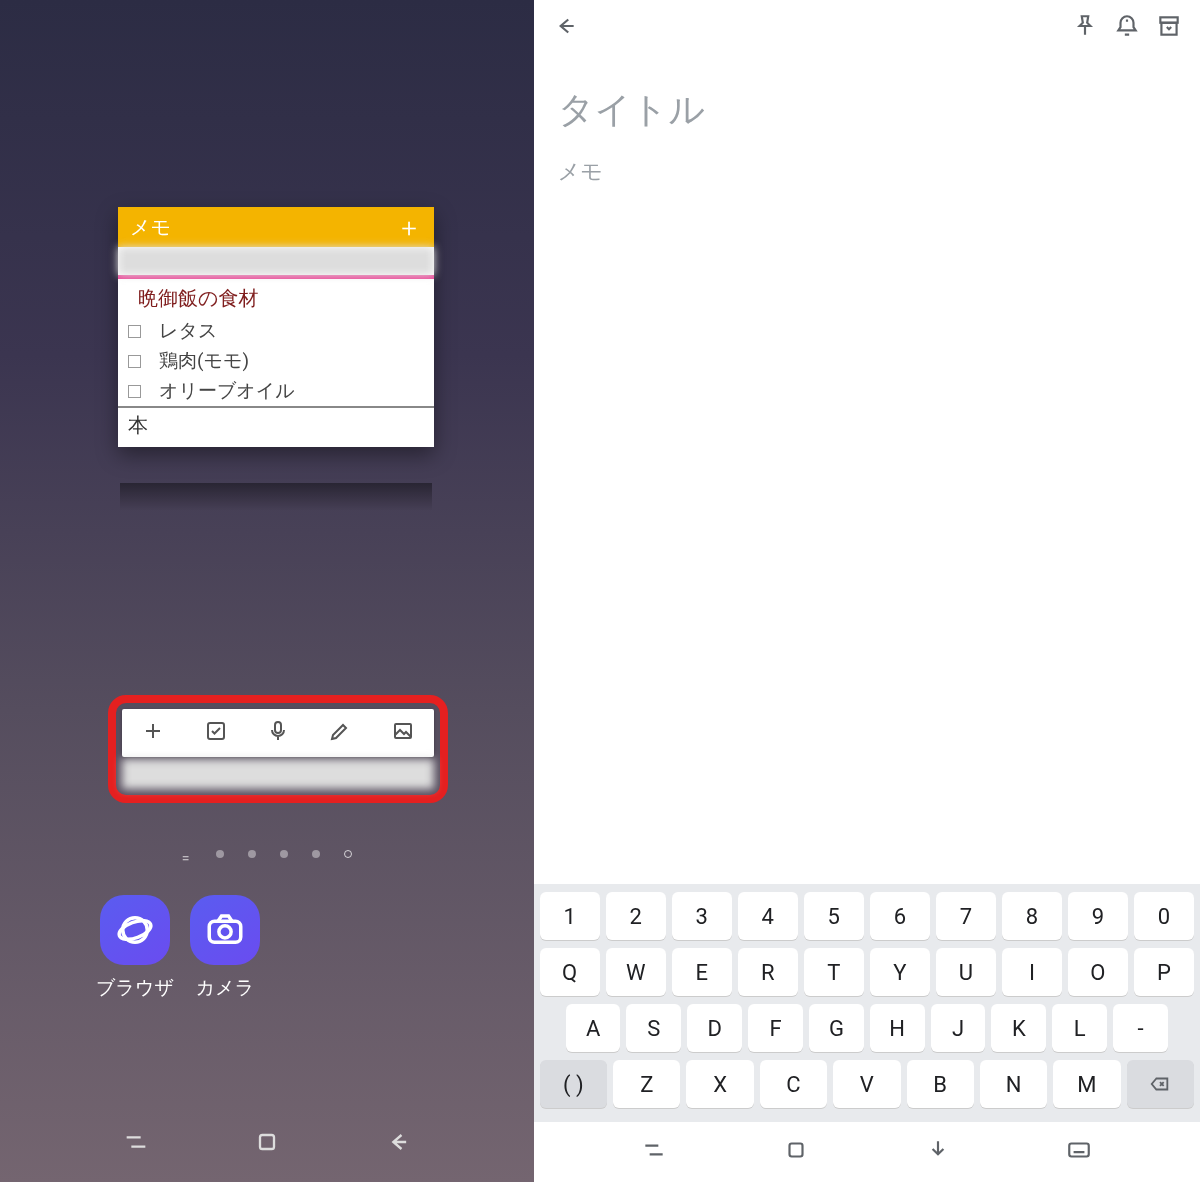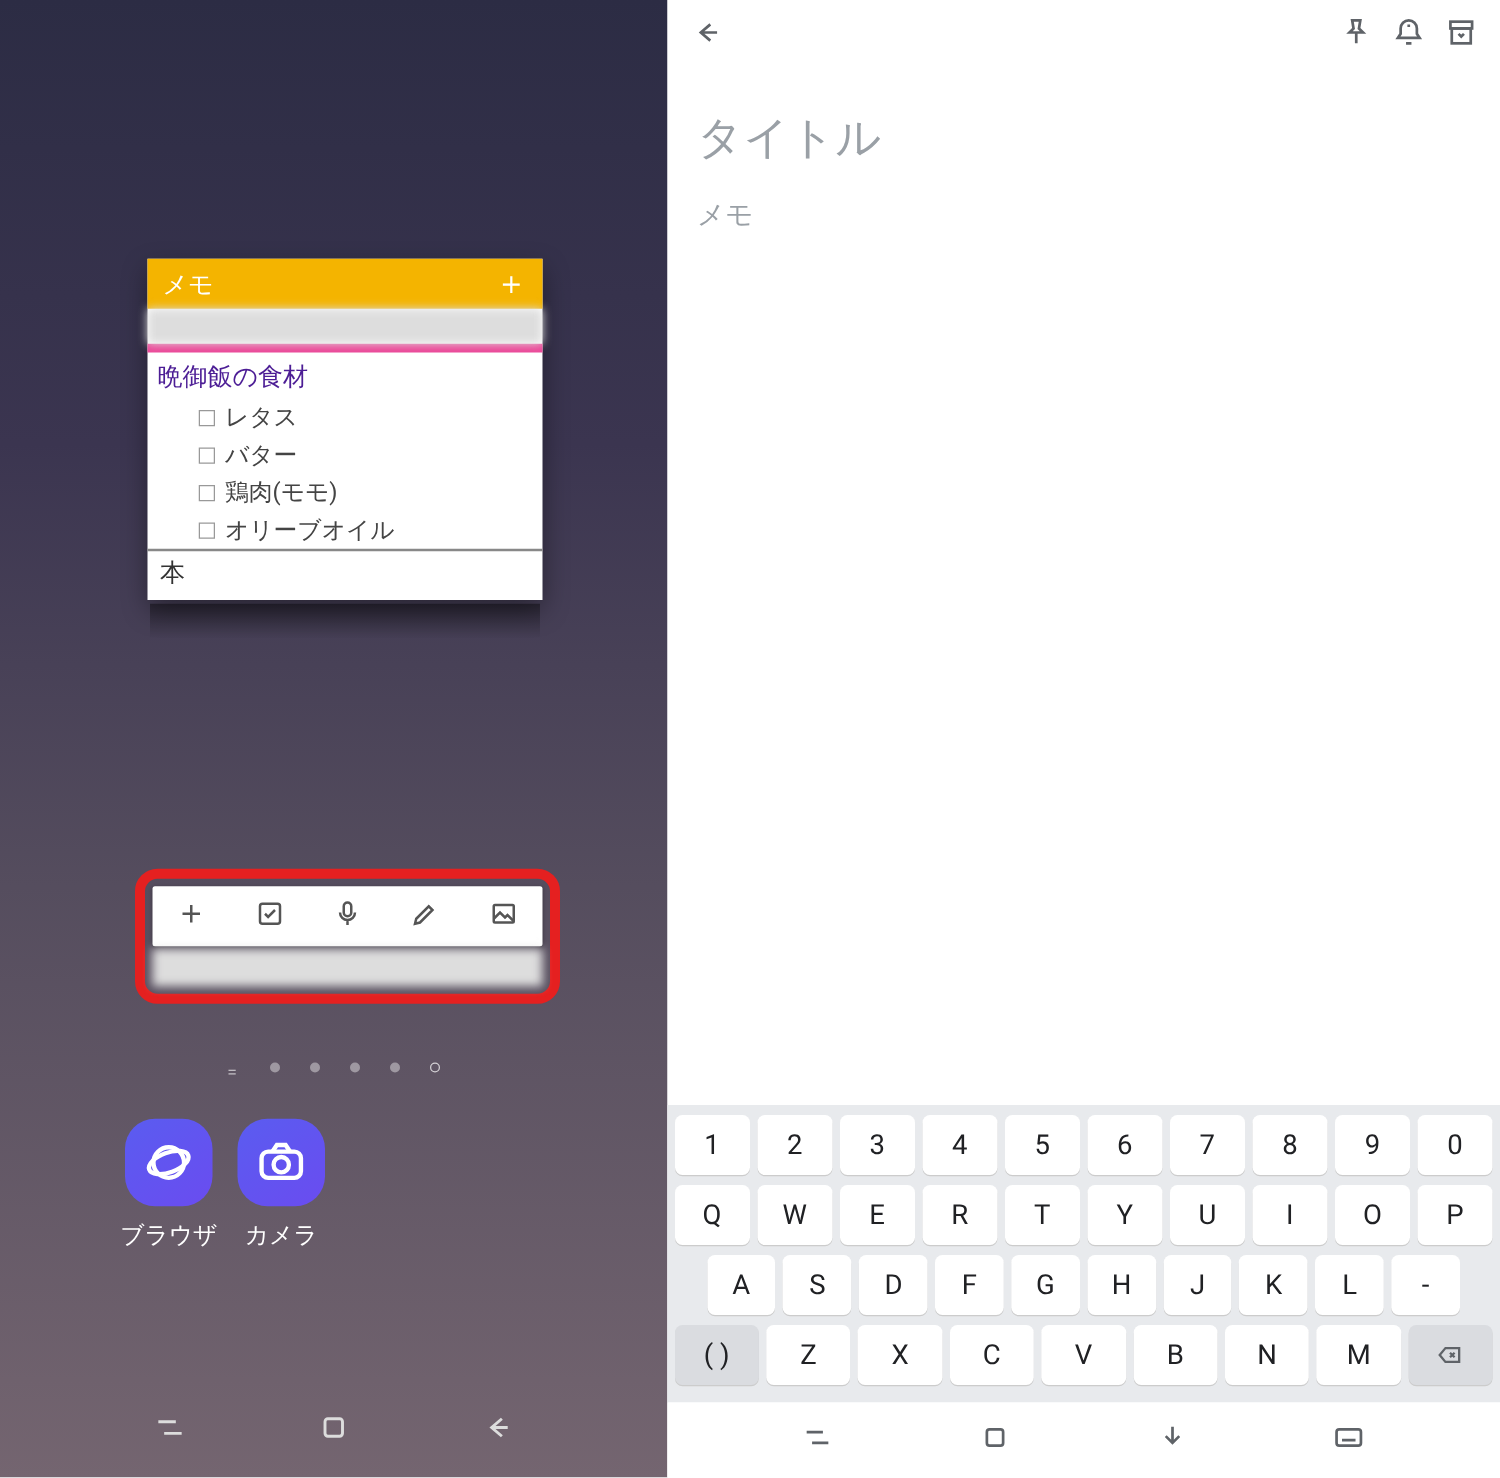--- a/index.html
+++ b/index.html
@@ -14,22 +14,22 @@
   .left { width: 555px; background: linear-gradient(180deg,#2c2c44 0%,#3b3550 30%,#554d5e 60%,#746570 100%); }
   .right { width: 693px; background:#fff; display:flex; flex-direction:column;justify-content:flex-end; }
 
   
   .widget {
     position:absolute; left:118px; top:207px; width:316px;
     background:#fff; box-shadow:0 8px 20px rgba(0,0,0,.4);
   }
   .widget-header { background:#f4b400; height:40px; display:flex; align-items:center; justify-content:space-between; padding:0 12px; color:#fff; font-size:20px; }
   .widget-acct { background:#ddd; height:28px; filter:blur(4px); }
-  .widget-list-title { padding:6px 8px 4px; font-size:20px; color:#4c1d95; border-top:7px solid #ec4899;}
-  .widget-item { display:flex; align-items:center; gap:8px; padding:2px 10px; font-size:19px; color:#444;margin-left:31px; }
+  .widget-list-title { padding:6px 20px 4px; font-size:20px; color:#7f1d1d; border-top:4px solid #ec4899;}
+  .widget-item { display:flex; align-items:center; gap:18px; padding:2px 10px; font-size:19px; color:#444; }
   .chk { width:13px; height:13px; border:1px solid #999; flex:none; }
   .widget-note2 { border-top:2px solid #888; padding:4px 10px 8px; font-size:20px; color:#333;}
   .widget-shadow { height:28px; background:linear-gradient(#0006,#0000); }
 
   
   .quickbar-wrap {
     position:absolute; left:108px; top:695px; width:340px;
     border:8px solid #e52020; border-radius:18px; padding:6px;
   }
   .quickbar { background:#fff; height:48px; display:flex; align-items:center; justify-content:space-around; border-radius:2px; box-shadow:0 1px 3px rgba(0,0,0,.3);}
@@ -92,24 +92,20 @@
     <div class="widget-header">
       <span>メモ</span>
       <span style="font-size:26px;line-height:1;">＋</span>
     </div>
     <div class="widget-acct"></div>
     <div class="widget-list-title">晩御飯の食材</div>
     <div id="wi">
         <div class="widget-item">
           <span class="chk"></span>
           <span>レタス</span>
-        </div>
-        <div class="widget-item">
-          <span class="chk"></span>
-          <span>バター</span>
         </div>
         <div class="widget-item">
           <span class="chk"></span>
           <span>鶏肉(モモ)</span>
         </div>
         <div class="widget-item">
           <span class="chk"></span>
           <span>オリーブオイル</span>
         </div>
       </div>

